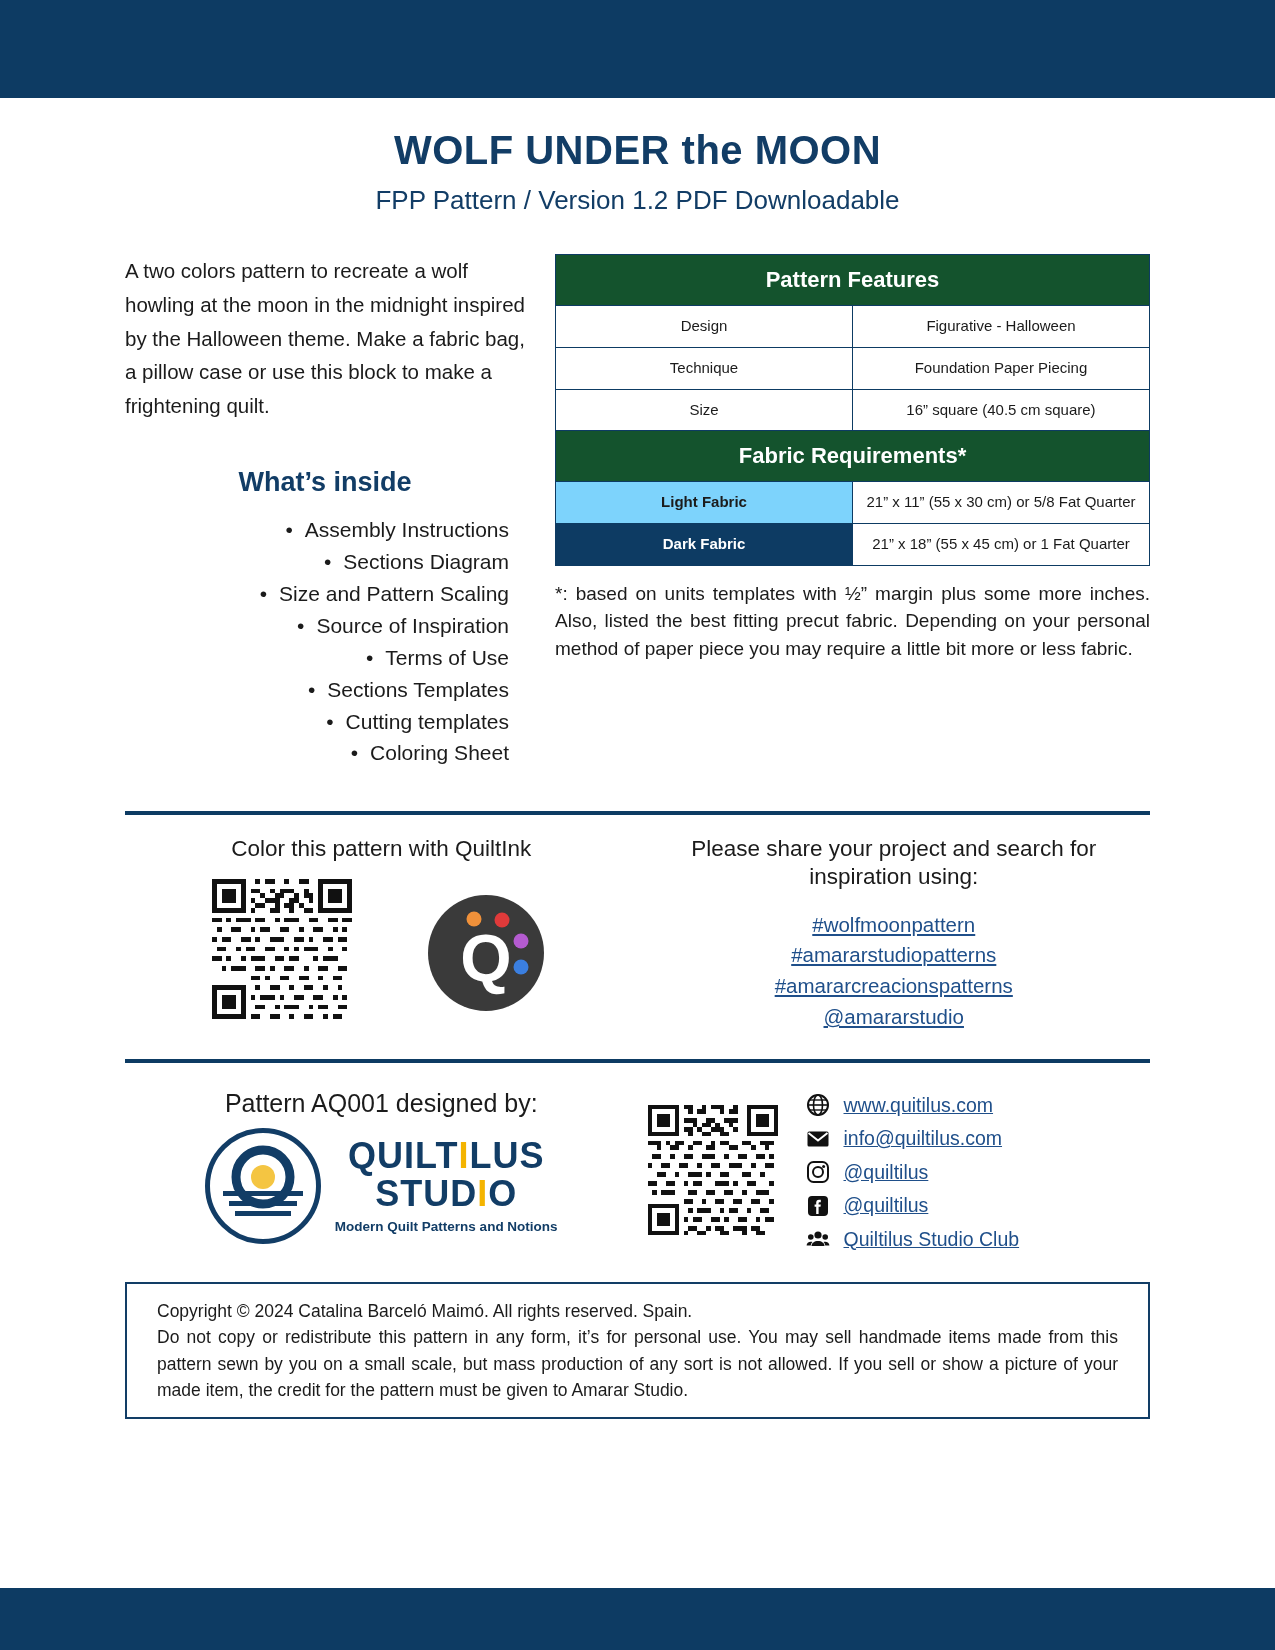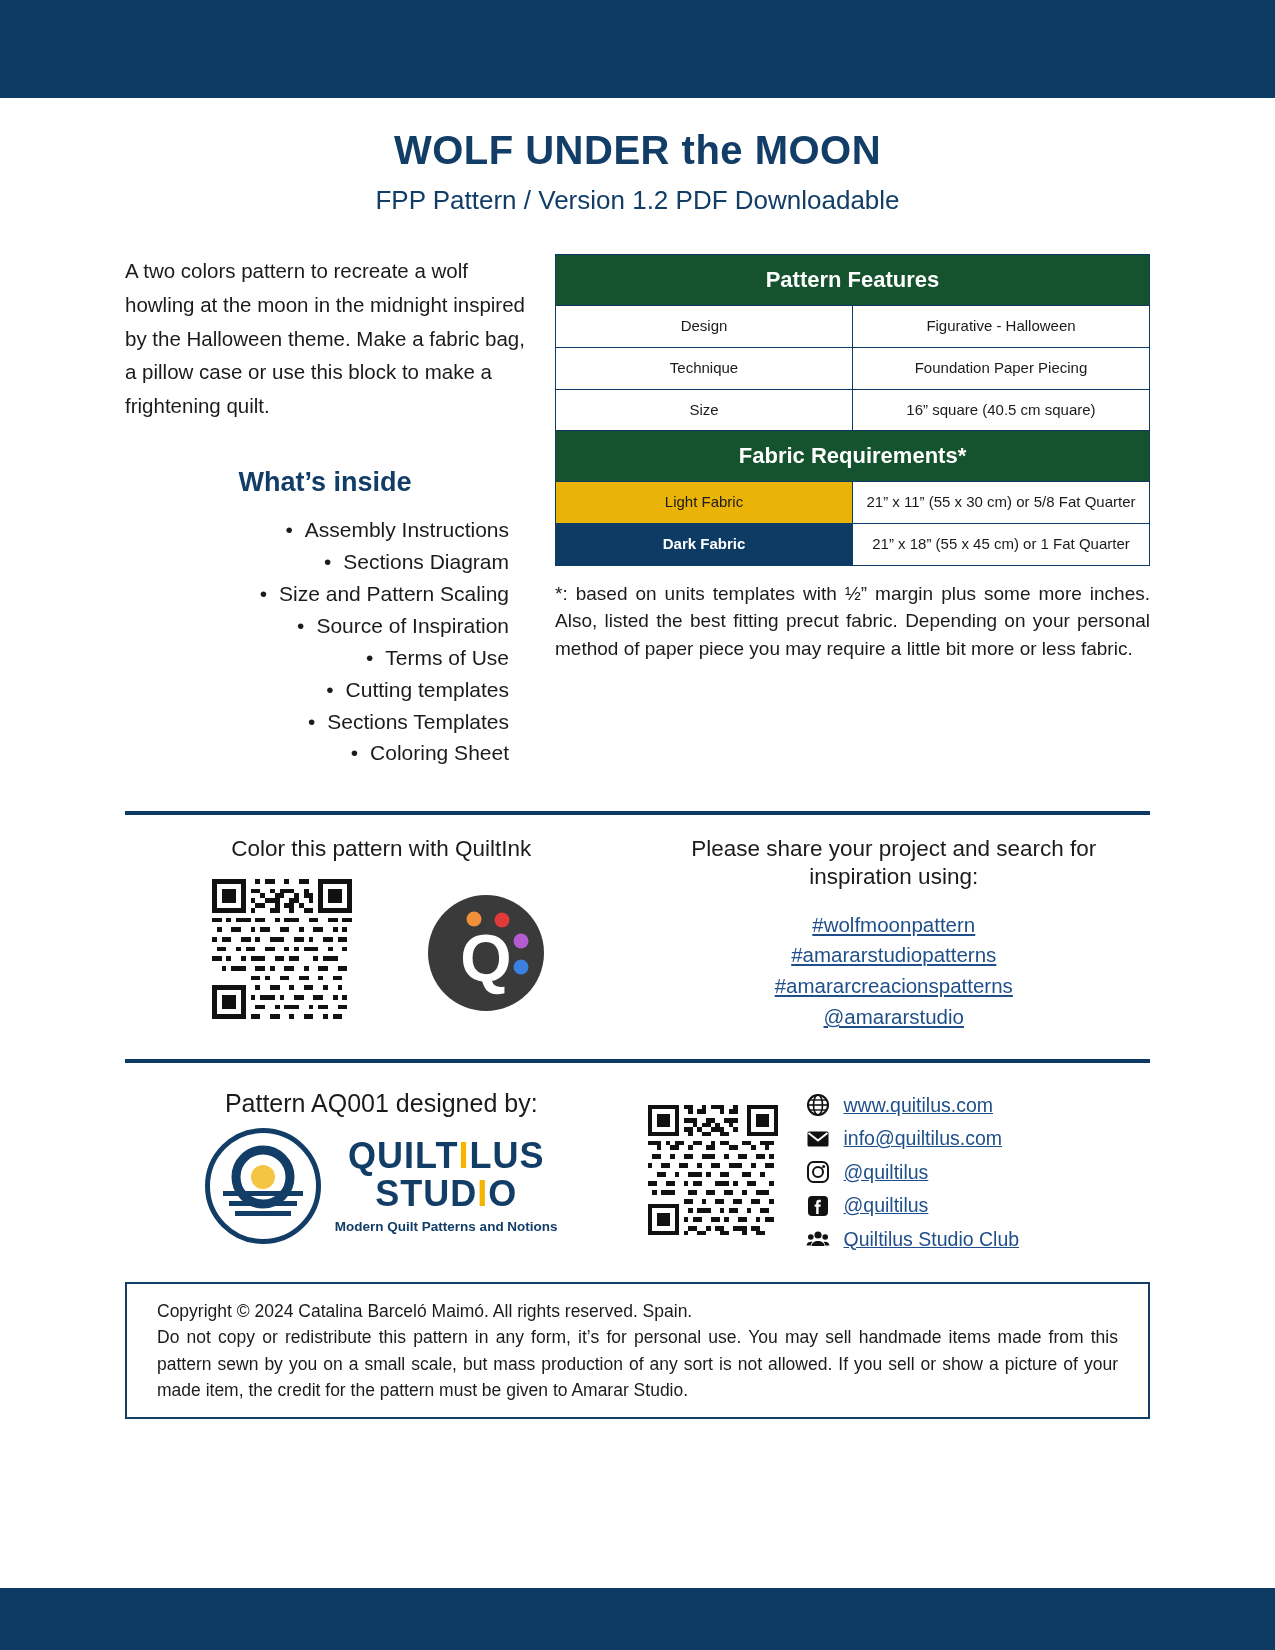--- a/index.html
+++ b/index.html
@@ -108,22 +108,22 @@
     border: 1px solid #0d3b63;
     padding: 11px 8px;
     text-align: center;
     font-size: 15px;
     line-height: 1.25;
   }
   table.features td.label {
     width: 37%;
   }
   td.light-cell {
-    background: #eab308;
-    font-weight: normal;
+    background: #7dd3fc;
+    font-weight: bold;
   }
   td.dark-cell {
     background: #0d3b63;
     color: #ffffff;
     font-weight: bold;
   }
   .footnote {
     margin-top: 14px;
     font-size: 19px;
     line-height: 1.45;
@@ -276,22 +276,22 @@
     <div class="col-left">
       <div class="intro">A two colors pattern to recreate a wolf howling at the moon in the midnight inspired by the Halloween theme. Make a fabric bag, a pillow case or use this block to make a frightening quilt.</div>
 
       <div class="whats-inside-head">What’s inside</div>
       <ul class="inside-list">
         <li>Assembly Instructions</li>
         <li>Sections Diagram</li>
         <li>Size and Pattern Scaling</li>
         <li>Source of Inspiration</li>
         <li>Terms of Use</li>
+        <li>Sections Templates</li>
         <li>Cutting templates</li>
-        <li>Sections Templates</li>
         <li>Coloring Sheet</li>
       </ul>
     </div>
 
     <div class="col-right">
       <table class="features">
         <tbody>
             <tr>
           <th class="section" colspan="2">Pattern Features</th>
         </tr>

